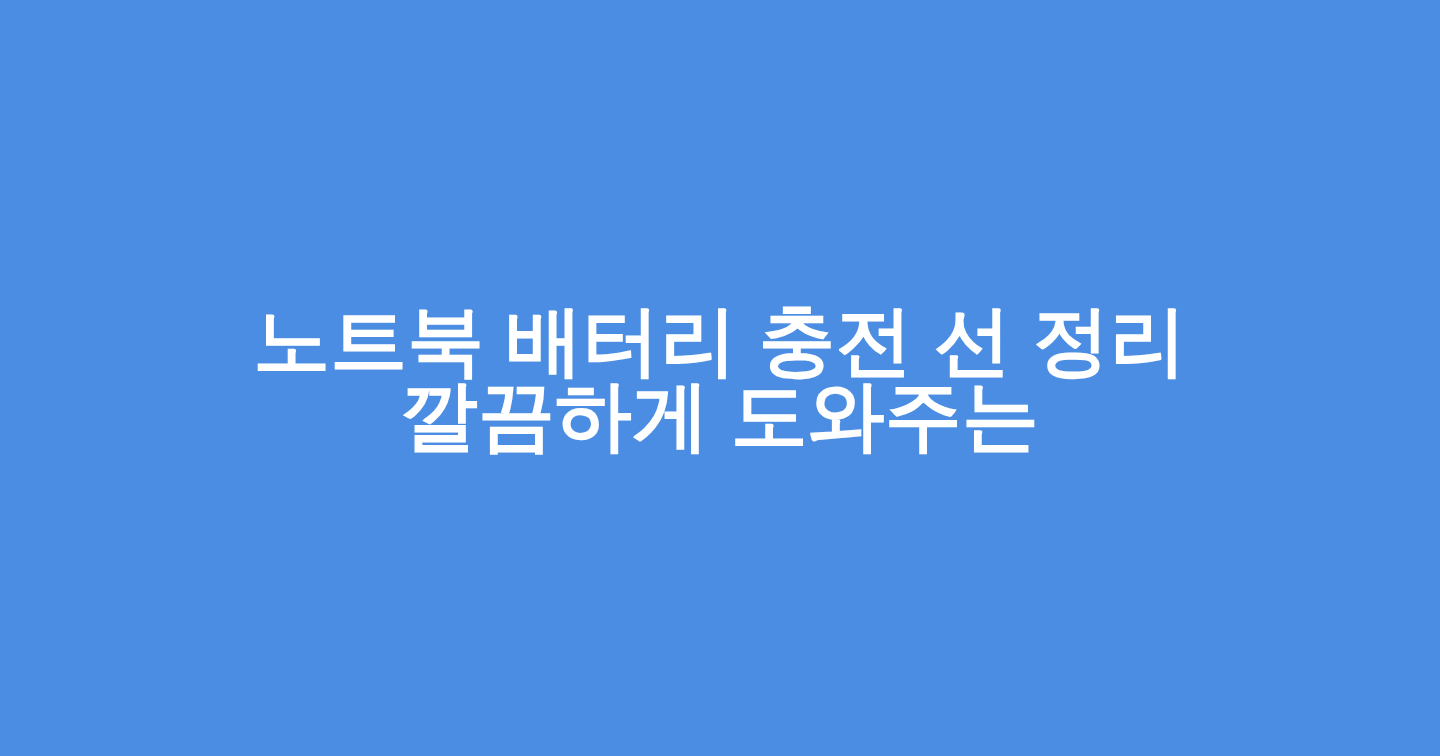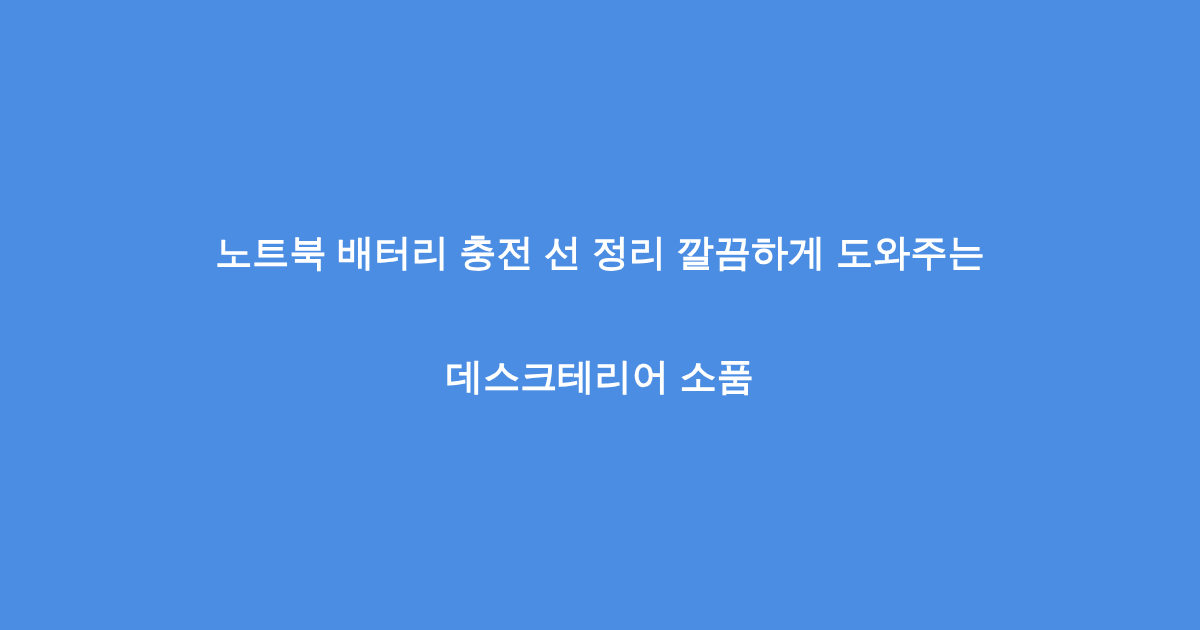--- a/index.html
+++ b/index.html
@@ -31,21 +31,21 @@
     width: 1100px;
     text-align: center;
     padding: 0 40px;
     box-sizing: border-box;
   }
 
   .headline {
     margin: 0;
     color: #ffffff;
     font-family: "Liberation Sans", "DejaVu Sans", sans-serif;
-    font-size: 37px;
+    font-size: 64px;
     font-weight: 700;
     line-height: 62px;
     letter-spacing: 0.2px;
     word-break: keep-all;
     text-align: center;
     white-space: pre-line;
   }
 
   .headline-line {
     display: block;
@@ -53,17 +53,16 @@
 </style>
 </head>
 <body>
 
 <div class="og-card" style="background-color: rgb(74, 141, 226);">
 
   <div class="headline-block">
 
     <h1 class="headline" style="color: rgb(255, 255, 255);">
       <span class="headline-line">노트북 배터리 충전 선 정리 깔끔하게 도와주는</span>
-      <span class="headline-line">데스크테리어 소품</span>
     </h1>
 
   </div>
 </div>
 
 </body></html>

